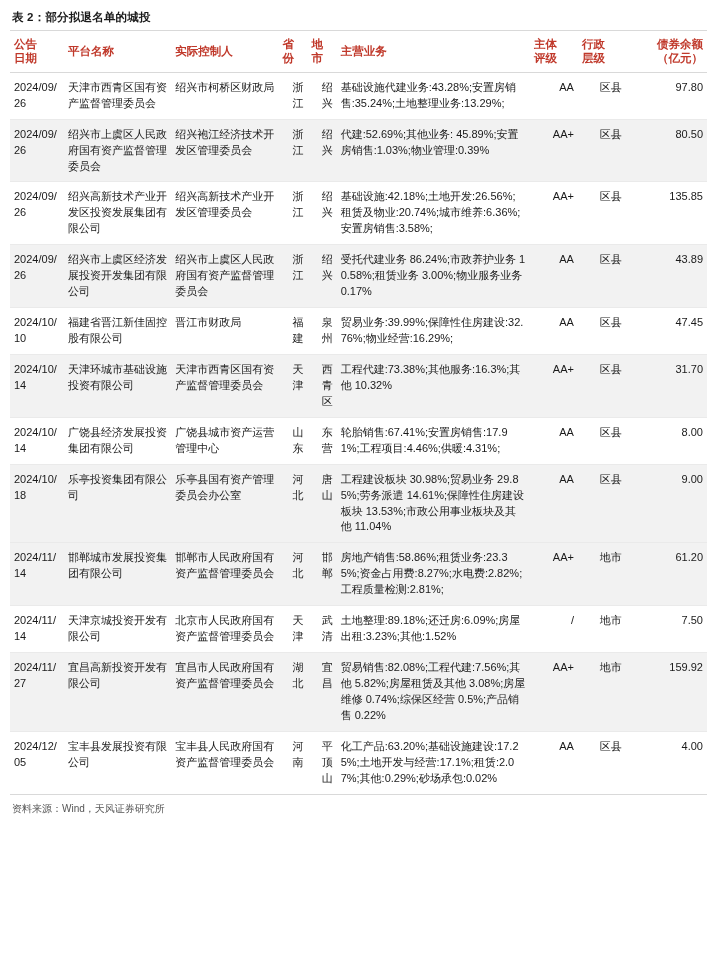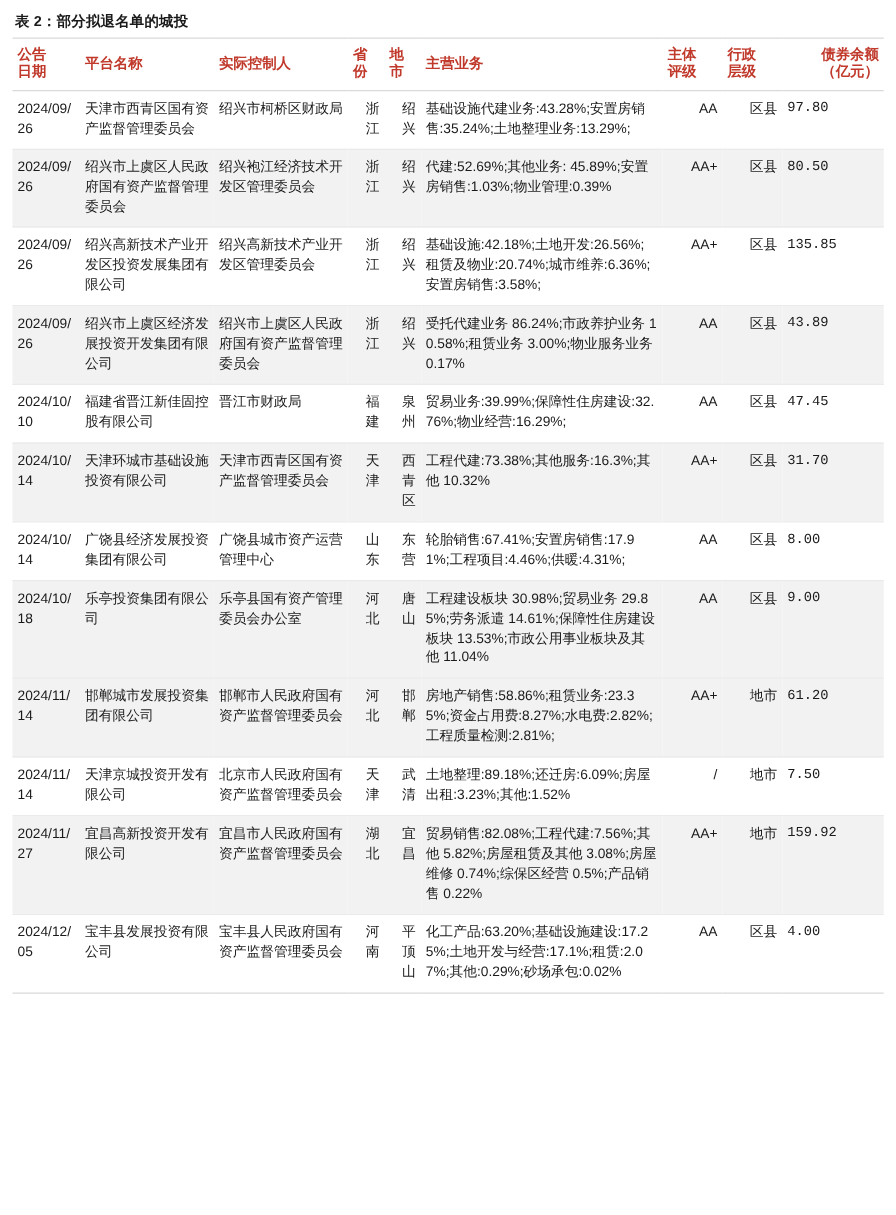--- a/index.html
+++ b/index.html
@@ -54,22 +54,22 @@
     border-bottom: 1px solid #eaeaea;
     word-break: break-all;
   }
   table.main tbody tr.alt td {
     background: #f2f2f2;
   }
   table.main tbody tr:last-child td {
     border-bottom: 1.2px solid #d9d9d9;
   }
   td.num {
+    text-align: right;
     white-space: nowrap;
-    font-family: Liberation Mono, monospace;
   }
   td.center {
     text-align: right;
   }
   .col-date { width: 52px; }
   .col-name { width: 103px; }
   .col-ctrl { width: 103px; }
   .col-prov { width: 28px; }
   .col-city { width: 28px; }
   .col-biz  { width: 186px; }
@@ -249,14 +249,15 @@
         <td class="center">河南</td>
         <td class="center">平顶山</td>
         <td>化工产品:63.20%;基础设施建设:17.25%;土地开发与经营:17.1%;租赁:2.07%;其他:0.29%;砂场承包:0.02%</td>
         <td class="center">AA</td>
         <td class="center">区县</td>
         <td class="num">4.00</td>
       </tr>
     </tbody>
   </table>
 
+  <div class="source">资料来源：Wind，天风证券研究所</div>
 
 </div>
 
 </body></html>

